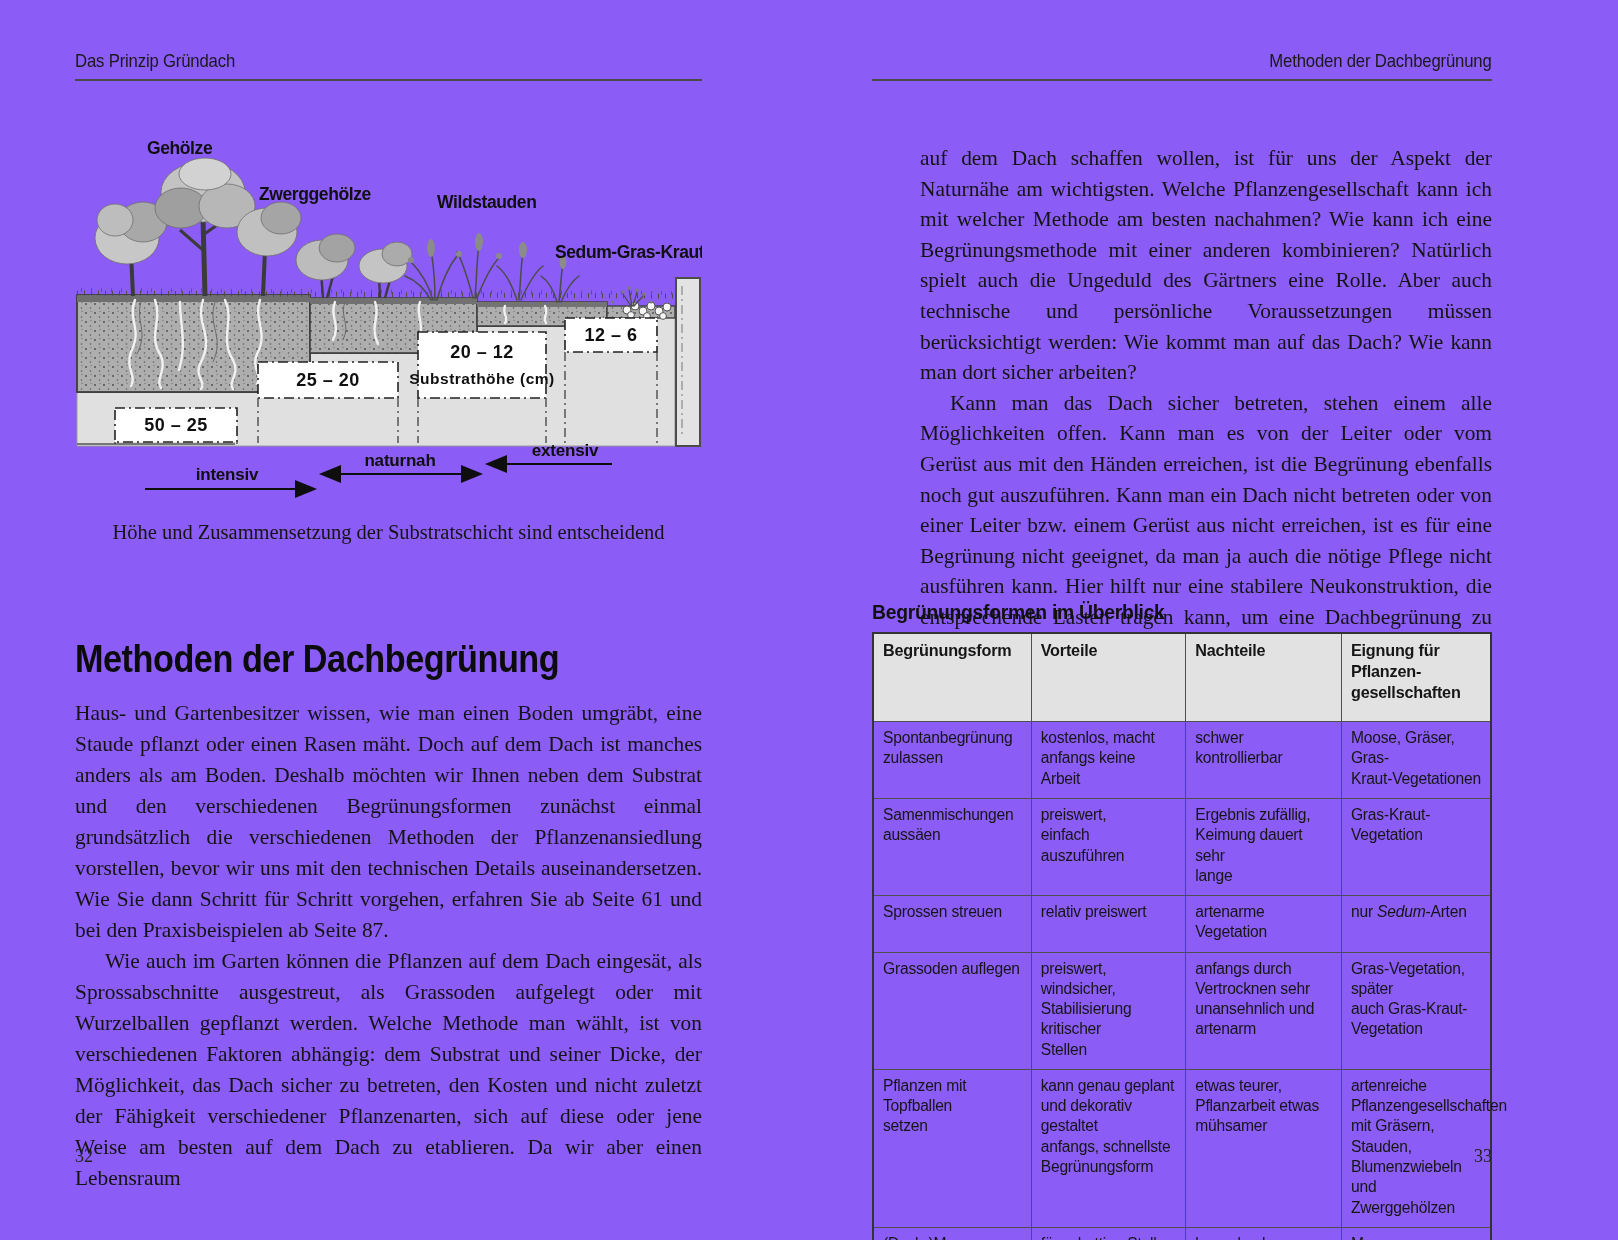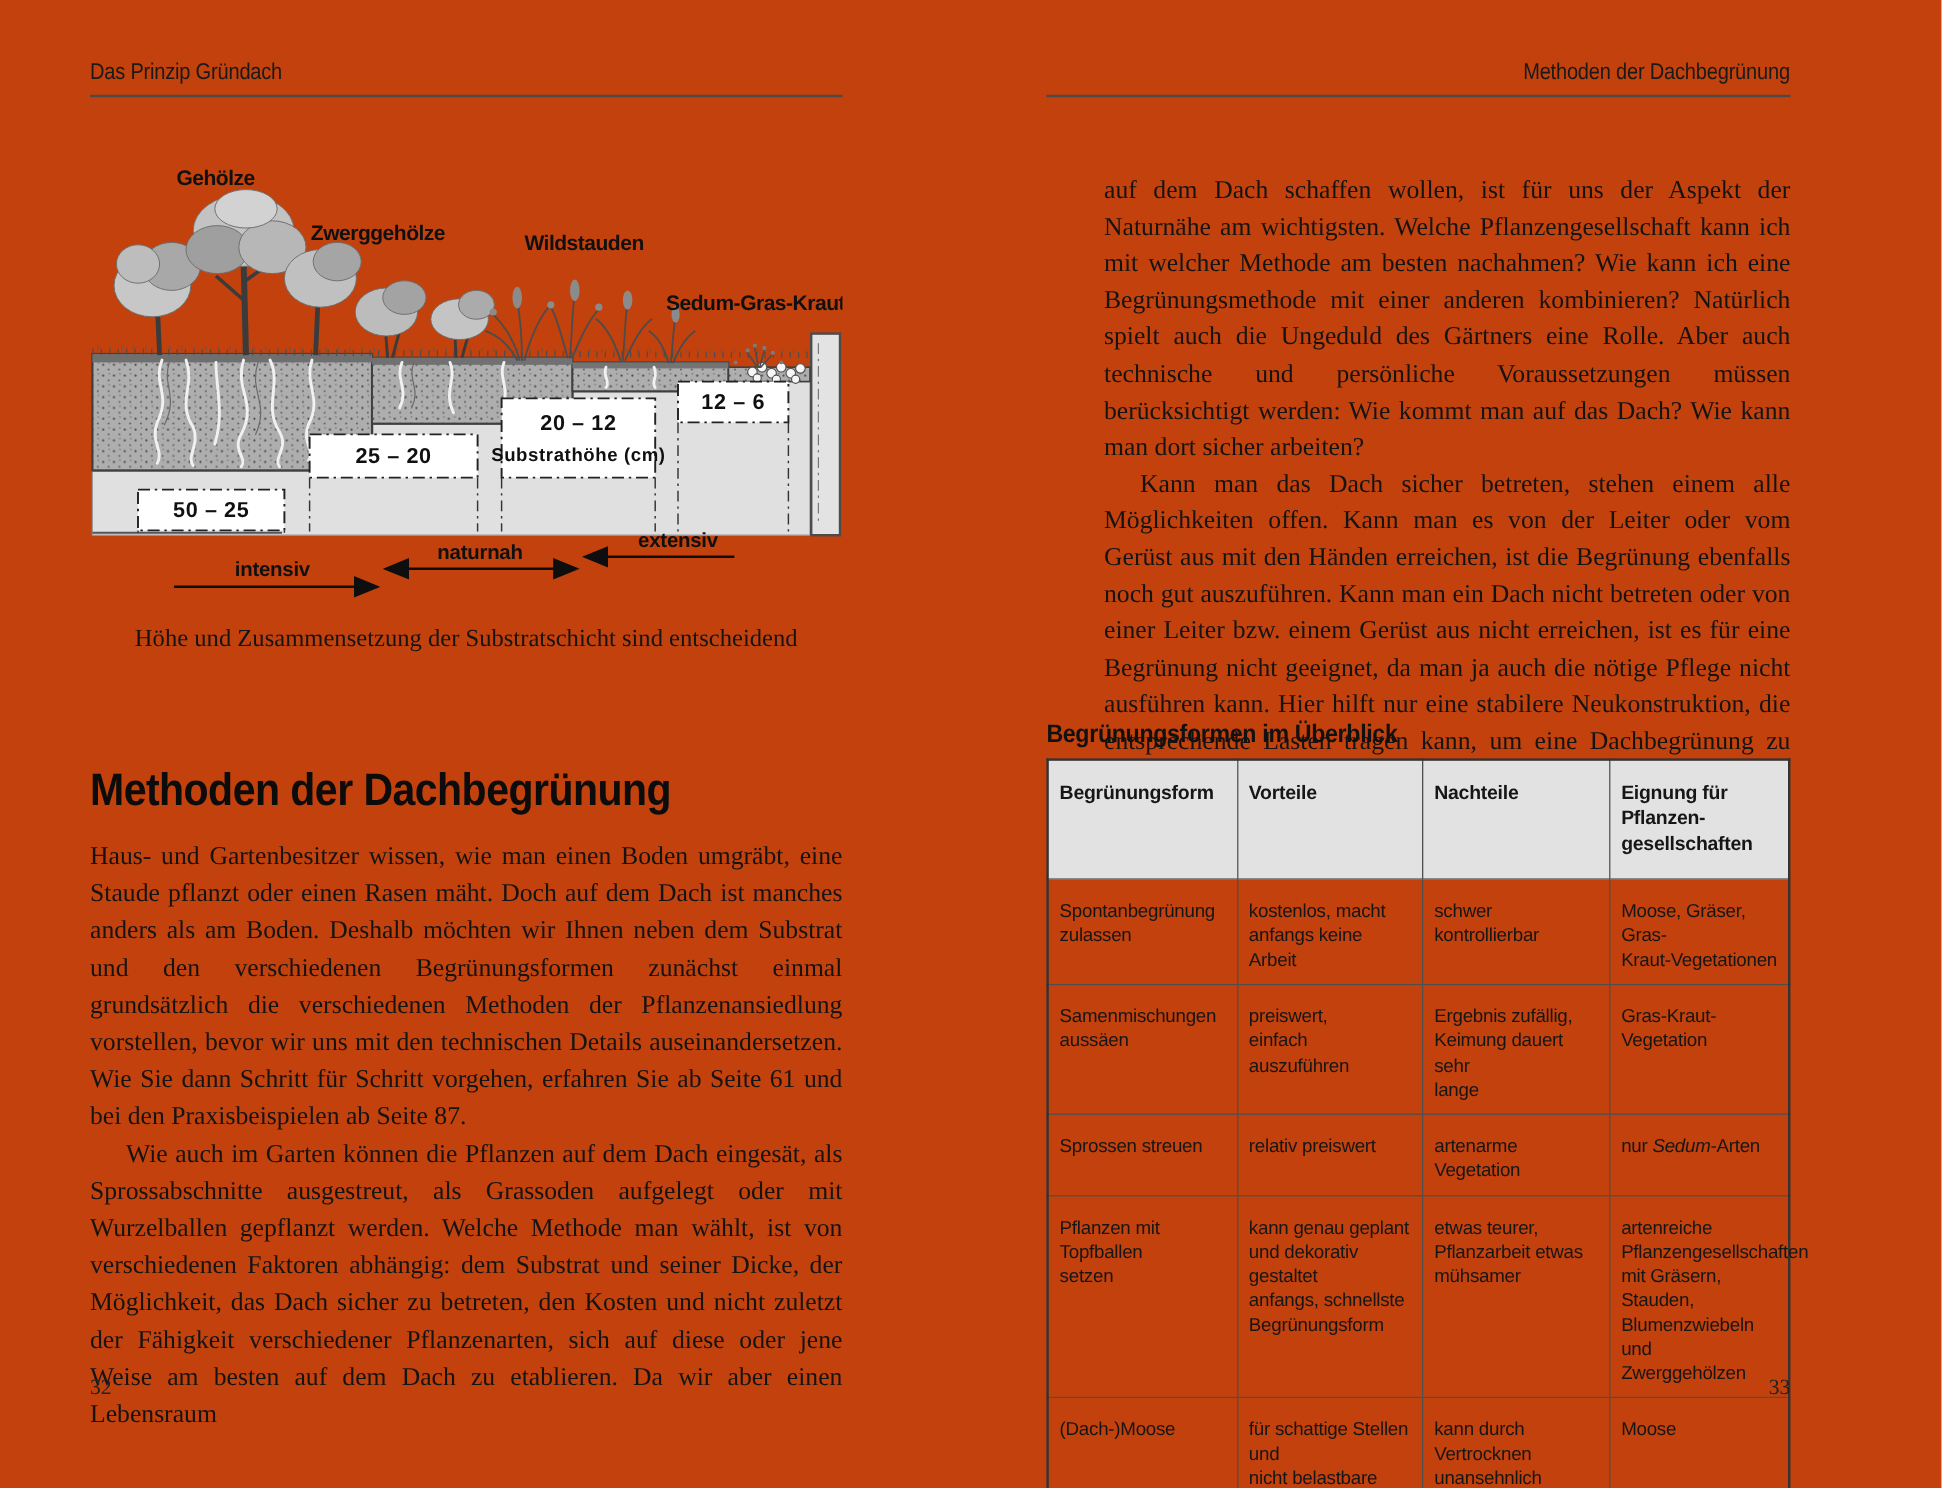--- a/index.html
+++ b/index.html
@@ -1,16 +1,16 @@
 <!DOCTYPE html>
 <html lang="de"><head>
 <meta charset="utf-8">
 <style>
   html,body{margin:0;padding:0;background:#fff;}
-  .sheet{position:relative;width:1618px;height:1240px;background:#c2410c;overflow:hidden;
+  .sheet{position:relative;width:1618px;height:1240px;background:#8b5cf6;overflow:hidden;
          font-family:"Liberation Serif", serif;color:#111;}
   .page{position:absolute;top:0;height:1240px;}
   .page-left{left:75px;width:627px;}
   .page-right{left:872px;width:620px;}
 
   
   .running-head{position:absolute;top:50px;left:0;right:0;border-bottom:2px solid #4a4a4a;
     padding-bottom:7px;font-family:"Liberation Sans", sans-serif;font-size:19px;
     letter-spacing:-0.2px;color:#1a1a1a;}
   .running-head .cond{display:inline-block;transform:scaleX(0.88);}
@@ -40,21 +40,21 @@
   .pn-left{left:0;} .pn-right{right:0;text-align:right;}
 
   
   .table-title{position:absolute;top:600px;left:0;font-family:"Liberation Sans", sans-serif;
     font-weight:700;font-size:21px;letter-spacing:-0.3px;}
   .table-title .cond{display:inline-block;transform:scaleX(0.92);transform-origin:0 50%;}
   .gtable{position:absolute;top:632px;left:0;width:620px;border-collapse:collapse;
     font-family:"Liberation Sans", sans-serif;font-size:15.6px;line-height:1.3;
     color:#161616;table-layout:fixed;}
   .gtable th,.gtable td{border:1px solid #4f4f4f;vertical-align:top;text-align:left;
-    padding:17px 8px 9px 9px;white-space:pre-line;letter-spacing:-0.2px;}
+    padding:6px 8px 9px 9px;white-space:pre-line;letter-spacing:-0.2px;}
   .gtable th{background:#e2e2e2;font-weight:700;font-size:16.2px;padding-bottom:18px;}
   .gtable{border:2px solid #333;}
   .gtable col:nth-child(1){width:25.6%;}
   .gtable col:nth-child(2){width:25.0%;}
   .gtable col:nth-child(3){width:25.2%;}
   .gtable col:nth-child(4){width:24.2%;}
 
   
   .fig-label{font-family:"Liberation Sans", sans-serif;font-weight:700;font-size:17.5px;
     letter-spacing:-0.4px;fill:#101010;}
@@ -322,20 +322,33 @@
 lange</td>
             <td>Gras-Kraut-Vegetation</td>
           </tr>
           <tr>
             <td>Sprossen streuen</td>
             <td>relativ preiswert</td>
             <td>artenarme Vegetation</td>
             <td>nur <em>Sedum</em>-Arten</td>
           </tr>
           <tr>
+            <td>Grassoden auflegen</td>
+            <td>preiswert, windsicher,
+Stabilisierung kritischer
+Stellen</td>
+            <td>anfangs durch
+Vertrocknen sehr
+unansehnlich und
+artenarm</td>
+            <td>Gras-Vegetation, später
+auch Gras-Kraut-
+Vegetation</td>
+          </tr>
+          <tr>
             <td>Pflanzen mit Topfballen
 setzen</td>
             <td>kann genau geplant
 und dekorativ gestaltet
 anfangs, schnellste
 Begrünungsform</td>
             <td>etwas teurer,
 Pflanzarbeit etwas
 mühsamer</td>
             <td>artenreiche

